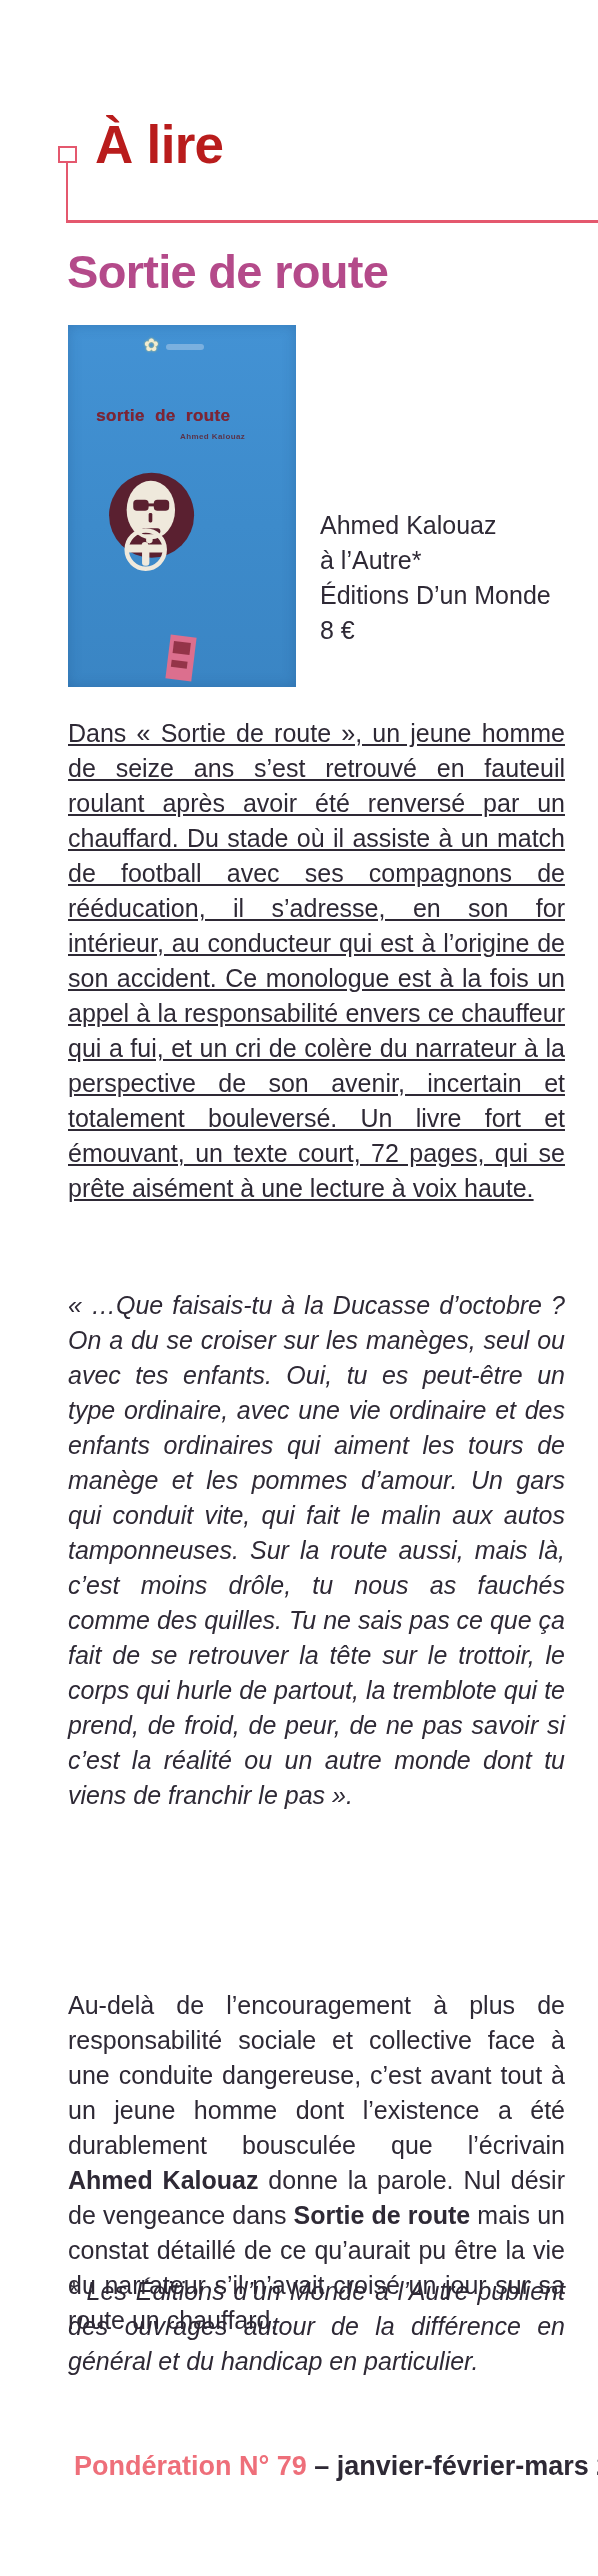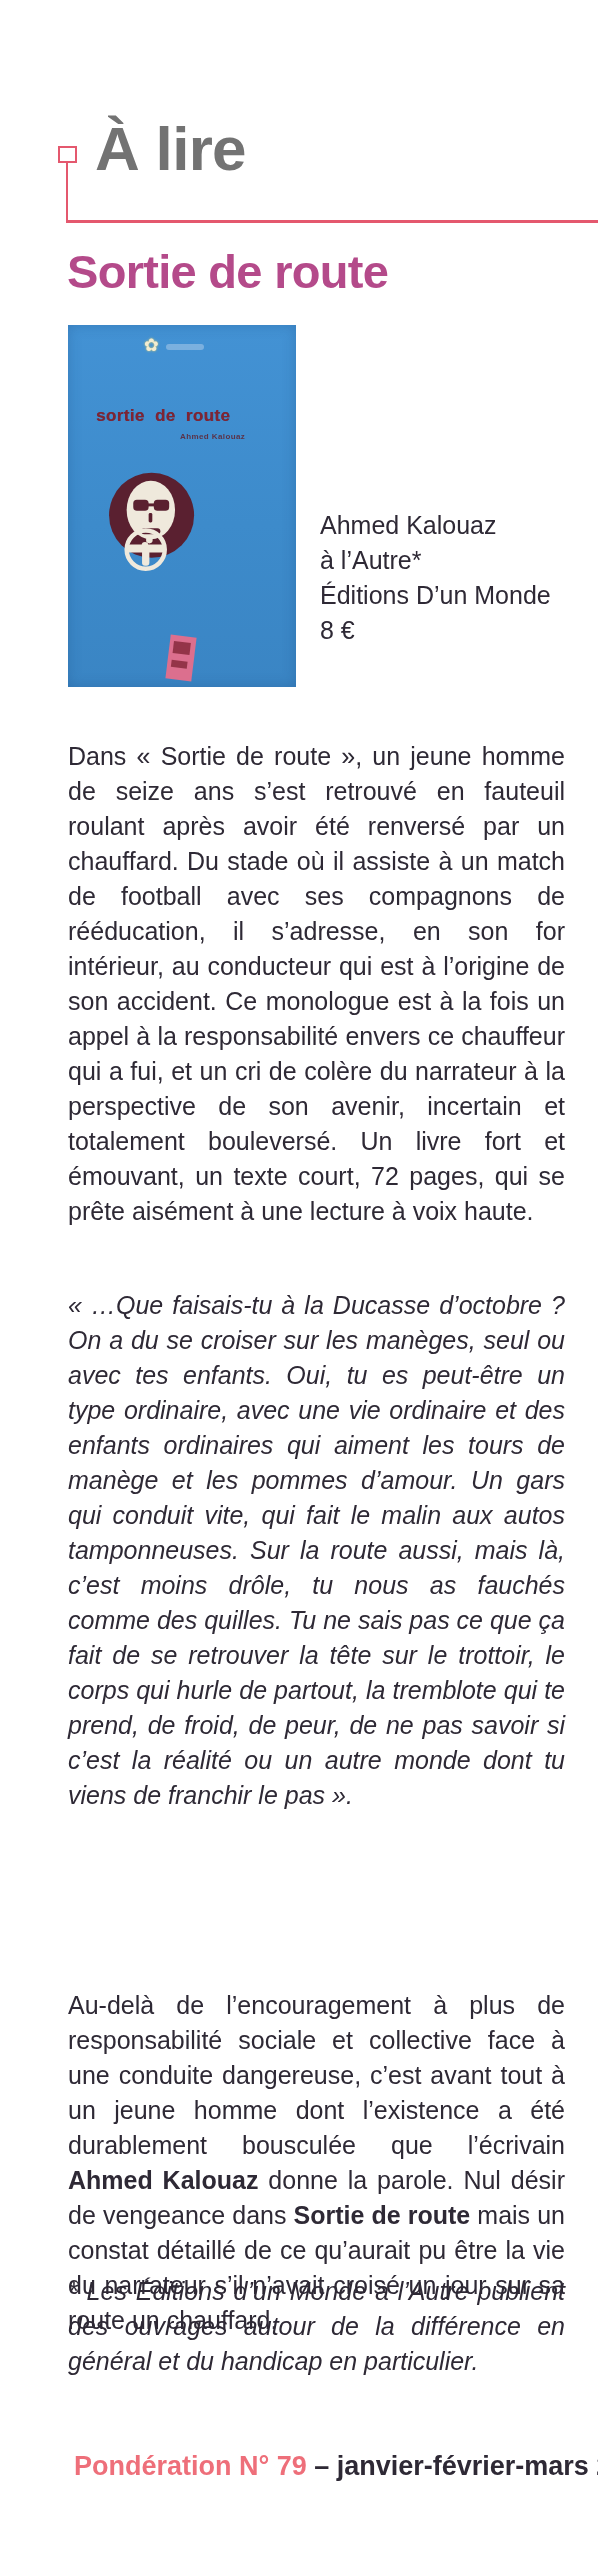--- a/index.html
+++ b/index.html
@@ -6,21 +6,21 @@
   .page{
     position:relative;width:599px;height:2576px;background:#ffffff;overflow:hidden;
     font-family:"Liberation Sans",sans-serif;
   }
   
   .hdr-square{position:absolute;left:58px;top:146px;width:14.7px;height:13.2px;
     border:2.2px solid #e4586e;background:#fff;}
   .hdr-vline{position:absolute;left:66px;top:163px;width:2.2px;height:59px;background:#e4586e;}
   .hdr-hline{position:absolute;left:66px;top:220px;width:533px;height:2.9px;background:#e4586e;}
   .section-title{position:absolute;left:95px;top:118px;margin:0;
-    font-size:62px;font-weight:bold;letter-spacing:-0.7px;color:#737373;line-height:1;}
+    font-size:53px;font-weight:bold;letter-spacing:-0.7px;color:#b91c1c;line-height:1;}
   
   .article-title{position:absolute;left:67px;top:248px;margin:0;
     font-size:47px;font-weight:bold;letter-spacing:-0.7px;color:#b44a8a;line-height:1;}
   
   .book-cover{position:absolute;left:68px;top:325px;width:228px;height:362px;
     background:linear-gradient(180deg,#4392d4 0%,#3d8bcb 55%,#3a85c4 100%);
     overflow:hidden;box-shadow:inset 0 0 13.2px rgba(20,60,110,0.25);}
   .colophon{position:absolute;left:76px;top:11.8px;font-size:17.6px;color:#f2ecd2;
     text-shadow:0 0 2.2px #e8d76a;line-height:1;}
   .colophon-smudge{position:absolute;left:98px;top:19px;width:38px;height:5.9px;
@@ -35,21 +35,21 @@
     background:#dc6f8e;transform:rotate(7deg);}
   .cover-logo .mark{position:absolute;left:3.7px;background:#7c2030;opacity:0.75;}
   .cover-logo .m1{top:5.9px;width:17.6px;height:11.8px;}
   .cover-logo .m2{top:25px;width:16px;height:7.3px;}
   
   .book-info{position:absolute;left:320px;top:508px;font-size:25px;line-height:35px;
     color:#2e2935;}
   
   .body{position:absolute;left:68px;width:497px;margin:0;font-size:25px;line-height:35px;
     text-align:justify;color:#2e2935;hyphens:auto;-webkit-hyphens:auto;}
-  .p1{top:739px;}
+  .p1{top:716px;text-decoration:underline;}
   .quote{top:1288px;font-style:italic;}
   .p3{top:1988px;}
   .p3 b{font-weight:bold;}
   .footnote{top:2274px;font-style:italic;}
   
   .footer{position:absolute;left:74px;top:2452px;font-size:27px;line-height:28px;white-space:nowrap;font-weight:bold;}
   .f-mag{color:#ee6f7a;margin-right:7.3px;}
   .f-date{color:#2e2935;}
 </style>
 </head>

